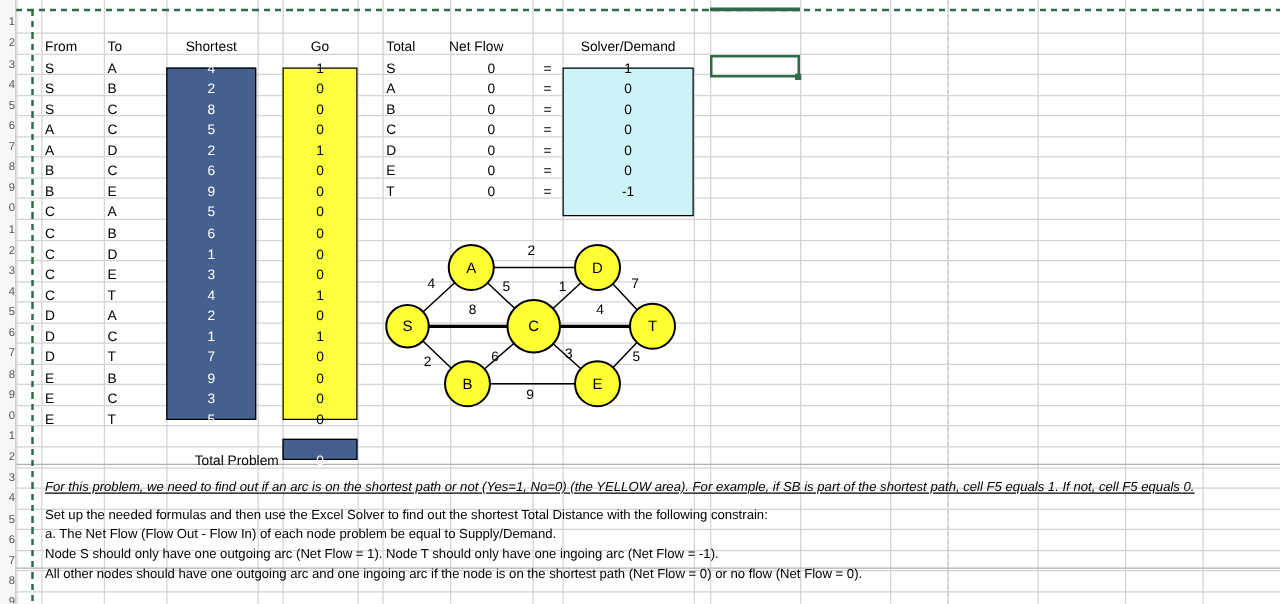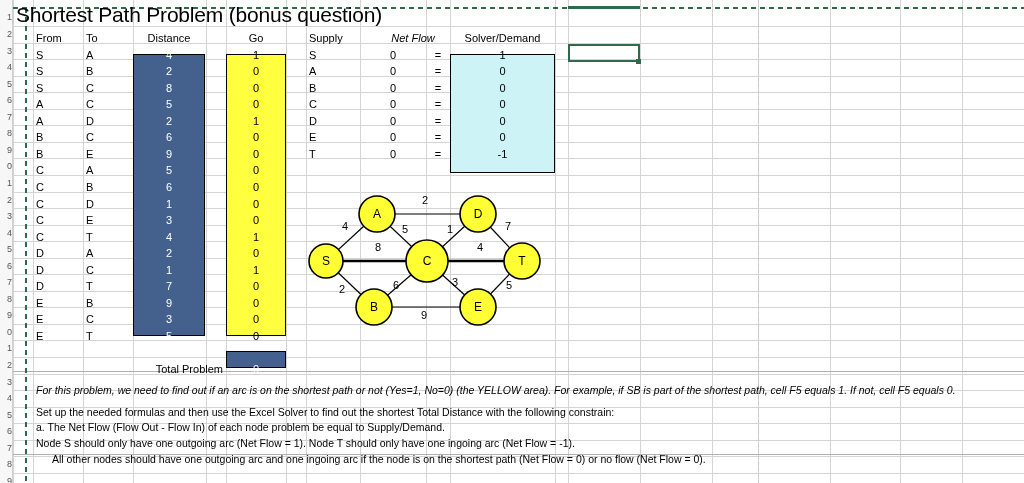--- a/index.html
+++ b/index.html
@@ -143,34 +143,33 @@
       <div class="rowhdr" style="top: 427px;">6</div>
       <div class="rowhdr" style="top: 444px;">7</div>
       <div class="rowhdr" style="top: 460px;">8</div>
       <div class="rowhdr" style="top: 477px;">9</div>
     </div>
   <div class="pagebreak-left" style="left:25px;top:8px;"></div>
   <div class="pagebreak-top" style="top:7px;left:13px;"></div>
   <div class="printarea-top" style="left:568px;top:6px;width:72px;"></div>
   <div class="pagebreak-v" style="left:758px;"></div>
 
-  <div class="title">Shortest Path Problem (bonus question)</div>
 
   <div class="blue-block" style="left:133px;top:54px;width:72px;height:282px;"></div>
   <div class="yellow-block" style="left:226px;top:54px;width:60px;height:282px;"></div>
   <div class="cyan-block" style="left:450px;top:54px;width:105px;height:119px;"></div>
   <div class="blue-one" style="left:226px;top:351px;width:60px;height:17px;"></div>
 
   <div id="cells">
       <div class="cell c-left hdr" style="left: 36px; width: 45px; top: 30px; height: 16px;">From</div>
       <div class="cell c-left hdr" style="left: 86px; width: 45px; top: 30px; height: 16px;">To</div>
-      <div class="cell c-center hdr" style="left: 133px; width: 72px; top: 30px; height: 16px;">Distance</div>
+      <div class="cell c-center hdr" style="left: 133px; width: 72px; top: 30px; height: 16px;">Shortest</div>
       <div class="cell c-center hdr" style="left: 226px; width: 60px; top: 30px; height: 16px;">Go</div>
-      <div class="cell c-left hdr" style="left: 309px; width: 48px; top: 30px; height: 16px;">Supply</div>
-      <div class="cell c-center hdr" style="left: 380px; width: 66px; top: 30px; height: 16px; font-style: italic;">Net Flow</div>
+      <div class="cell c-left hdr" style="left: 309px; width: 48px; top: 30px; height: 16px;">Total</div>
+      <div class="cell c-center hdr" style="left: 348px; width: 66px; top: 30px; height: 16px;">Net Flow</div>
       <div class="cell c-center hdr" style="left: 450px; width: 105px; top: 30px; height: 16px;">Solver/Demand</div>
       <div class="cell c-left" style="left: 36px; width: 45px; top: 47px; height: 16px;">S</div>
       <div class="cell c-left" style="left: 86px; width: 45px; top: 47px; height: 16px;">A</div>
       <div class="cell c-center blue-txt" style="left: 133px; width: 72px; top: 47px; height: 16px; color: rgb(255, 255, 255);">4</div>
       <div class="cell c-center" style="left: 226px; width: 60px; top: 47px; height: 16px;">1</div>
       <div class="cell c-left" style="left: 36px; width: 45px; top: 63px; height: 16px;">S</div>
       <div class="cell c-left" style="left: 86px; width: 45px; top: 63px; height: 16px;">B</div>
       <div class="cell c-center blue-txt" style="left: 133px; width: 72px; top: 63px; height: 16px; color: rgb(255, 255, 255);">2</div>
       <div class="cell c-center" style="left: 226px; width: 60px; top: 63px; height: 16px;">0</div>
       <div class="cell c-left" style="left: 36px; width: 45px; top: 80px; height: 16px;">S</div>
@@ -313,19 +312,19 @@
         <text x="124" y="129" text-anchor="middle" font-size="11" font-family="&quot;Liberation Sans&quot;, sans-serif" fill="#000">9</text>
         <text x="150" y="43" text-anchor="middle" font-size="11" font-family="&quot;Liberation Sans&quot;, sans-serif" fill="#000">1</text>
         <text x="155" y="96" text-anchor="middle" font-size="11" font-family="&quot;Liberation Sans&quot;, sans-serif" fill="#000">3</text>
         <text x="180" y="61" text-anchor="middle" font-size="11" font-family="&quot;Liberation Sans&quot;, sans-serif" fill="#000">4</text>
         <text x="208" y="40" text-anchor="middle" font-size="11" font-family="&quot;Liberation Sans&quot;, sans-serif" fill="#000">7</text>
         <text x="209" y="99" text-anchor="middle" font-size="11" font-family="&quot;Liberation Sans&quot;, sans-serif" fill="#000">5</text>
       </g>
   </svg>
 
   <div id="notes">
-      <div class="note ital" style="left: 36px; top: 384px;">For this problem, we need to find out if an arc is on the shortest path or not (Yes=1, No=0) (the YELLOW area). For example, if SB is part of the shortest path, cell F5 equals 1. If not, cell F5 equals 0.</div>
+      <div class="note ital" style="left: 36px; top: 384px; text-decoration: underline;">For this problem, we need to find out if an arc is on the shortest path or not (Yes=1, No=0) (the YELLOW area). For example, if SB is part of the shortest path, cell F5 equals 1. If not, cell F5 equals 0.</div>
       <div class="note" style="left: 36px; top: 406px;">Set up the needed formulas and then use the Excel Solver to find out the shortest Total Distance with the following constrain:</div>
       <div class="note" style="left: 36px; top: 421px;">a. The Net Flow (Flow Out - Flow In) of each node problem be equal to Supply/Demand.</div>
       <div class="note" style="left: 36px; top: 437px;">Node S should only have one outgoing arc (Net Flow = 1). Node T should only have one ingoing arc (Net Flow = -1).</div>
-      <div class="note" style="left: 52px; top: 453px;">All other nodes should have one outgoing arc and one ingoing arc if the node is on the shortest path (Net Flow = 0) or no flow (Net Flow = 0).</div>
+      <div class="note" style="left: 36px; top: 453px;">All other nodes should have one outgoing arc and one ingoing arc if the node is on the shortest path (Net Flow = 0) or no flow (Net Flow = 0).</div>
     </div>
 </div>
 
 </body></html>

